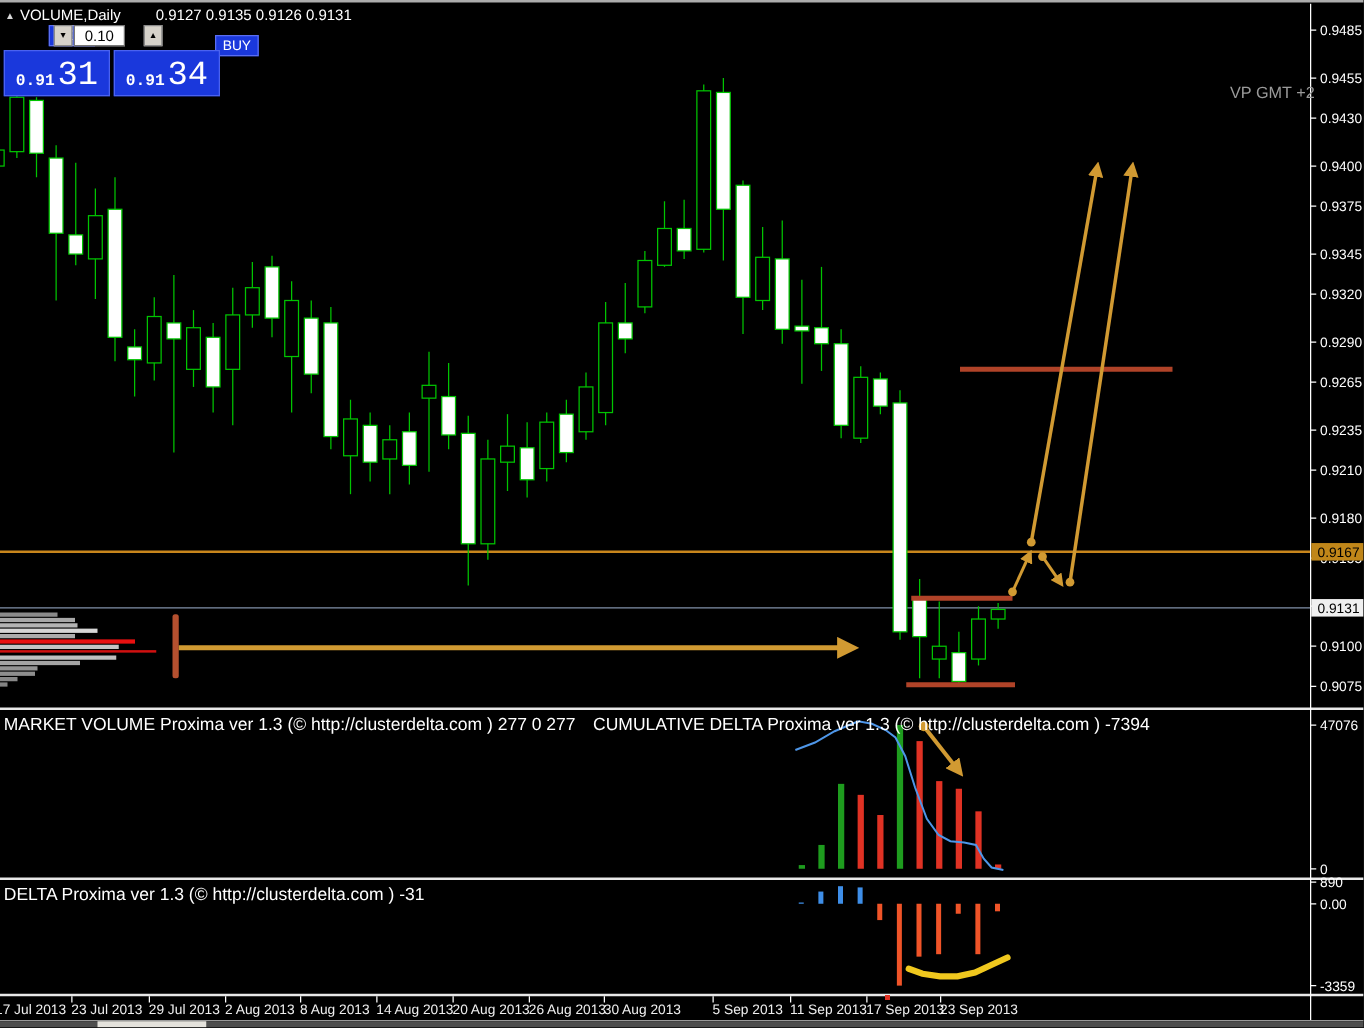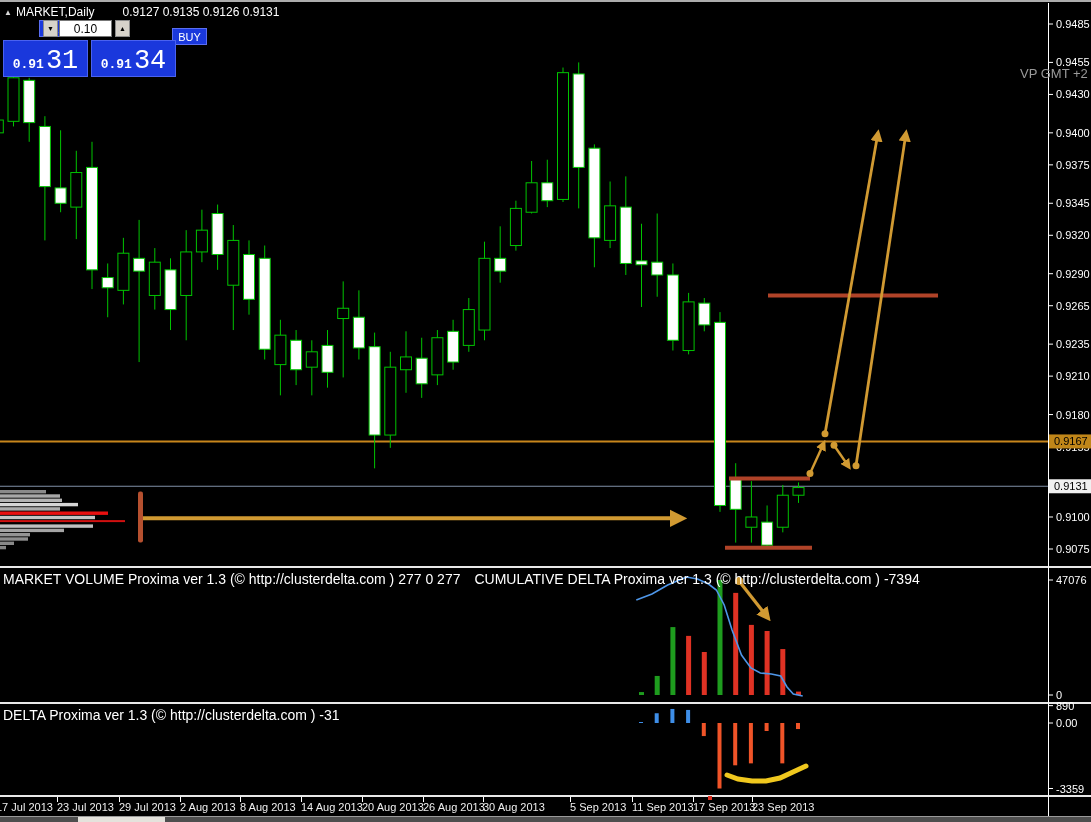--- a/index.html
+++ b/index.html
@@ -13,31 +13,31 @@
   
   #trade-panel{position:absolute;left:3px;top:20px;width:172px;height:57px;}
   .tp-btn{position:absolute;background:#1A38DC;border:1px solid #5A6EF2;color:#FFF;
           font-size:11px;display:flex;align-items:center;justify-content:center;cursor:pointer;box-sizing:border-box;margin-left:36px;}
   #sell-btn{left:0;top:0;width:37px;height:17px;}
   #buy-btn{left:133px;top:8px;width:35px;height:17px;}
   .spin{position:absolute;background:#D6D2CA;border:1px solid #8A8A8A;color:#000;
         font-size:7px;line-height:1;display:flex;align-items:center;justify-content:center;box-sizing:border-box;cursor:pointer;}
   #spin-down{left:40px;top:0;width:15px;height:17px;}
   #spin-up{left:112px;top:0;width:15px;height:17px;}
-  #lot-field{position:absolute;left:56px;top:0;width:53px;height:17px;background:#FFF;color:#000;
+  #lot-field{position:absolute;left:56px;top:0;width:41px;height:17px;background:#FFF;color:#000;
              font-size:12px;text-align:center;border:1px solid #777;box-sizing:border-box;padding:0;
              font-family:"Liberation Sans",sans-serif;}
   .quote-box{position:absolute;width:85px;height:37px;background:#1A38DC;border:1px solid #4A62F0;
              color:#FFF;box-sizing:border-box;display:flex;align-items:flex-end;justify-content:center;
              padding-bottom:3px;cursor:pointer;font-family:Liberation Mono, monospace;}
   #bid-box{left:0;top:20px;}
   #ask-box{left:88px;top:20px;}
   .q-small{font-size:13px;font-weight:700;line-height:1;margin-right:2px;margin-bottom:2px;}
   .q-big{font-size:27px;font-weight:400;line-height:0.9;}
-  #watermark{position:absolute;left:984px;top:66px;color:#9A9A9A;font-size:13px;margin-left:36px;}
+  #watermark{position:absolute;left:984px;top:66px;color:#9A9A9A;font-size:13px;}
   .panel-title{position:absolute;left:3px;color:#FFF;font-size:14px;white-space:nowrap;text-align:right;}
   #vol-title{top:571px;}
   #delta-title{top:707px;}
   .panel-title .gap{display:inline-block;width:14px;}
   #scroll-line{position:absolute;left:0;top:816px;width:1091px;height:1px;background:#9A9A9A;}
   #scroll-strip{position:absolute;left:0;top:817px;width:1091px;height:5px;background:#4E4E4E;}
   #scroll-thumb{position:absolute;left:78px;top:817px;width:87px;height:5px;background:#E4E2DC;cursor:pointer;}
 </style>
 </head>
 <body>
@@ -282,21 +282,21 @@
       <line x1="632.5" y1="797" x2="632.5" y2="802" stroke="#FFF"></line>
       <text x="632" y="811" fill="#EEE" font-size="11" font-family="&quot;Liberation Sans&quot;,sans-serif" text-anchor="start">11 Sep 2013</text>
       <line x1="693.5" y1="797" x2="693.5" y2="802" stroke="#FFF"></line>
       <text x="693" y="811" fill="#EEE" font-size="11" font-family="&quot;Liberation Sans&quot;,sans-serif" text-anchor="start">17 Sep 2013</text>
       <line x1="752.5" y1="797" x2="752.5" y2="802" stroke="#FFF"></line>
       <text x="752" y="811" fill="#EEE" font-size="11" font-family="&quot;Liberation Sans&quot;,sans-serif" text-anchor="start">23 Sep 2013</text>
       <rect x="708" y="796" width="4" height="4" fill="#E03224"></rect>
     </svg>
 
   <div id="title-bar">
-    <span class="tri">▲</span><span>MARKET,Daily</span><span class="quote">0.9127 0.9135 0.9126 0.9131</span>
+    <span class="tri">▲</span><span>VOLUME,Daily</span><span class="quote">0.9127 0.9135 0.9126 0.9131</span>
   </div>
 
   <div id="trade-panel">
     <div id="sell-btn" class="tp-btn">SELL</div>
     <div id="spin-down" class="spin">
       <span>▼</span>
     </div>
     <input id="lot-field" value="0.10" style="">
     <div id="spin-up" class="spin">
       <span>▲</span>

